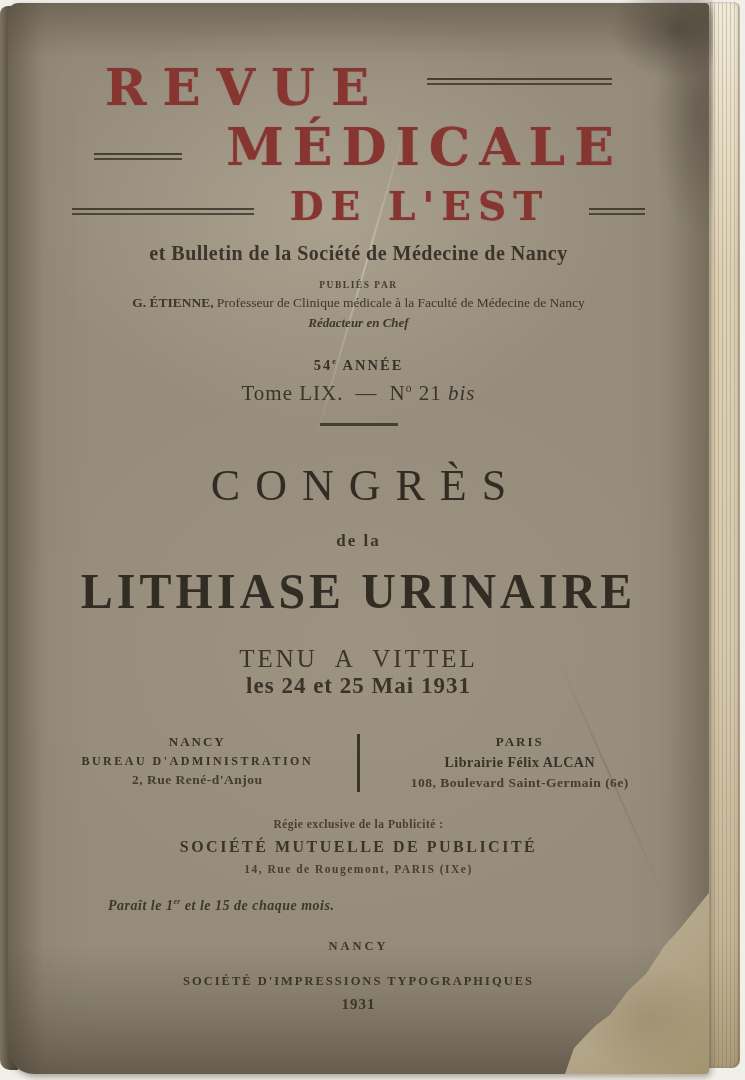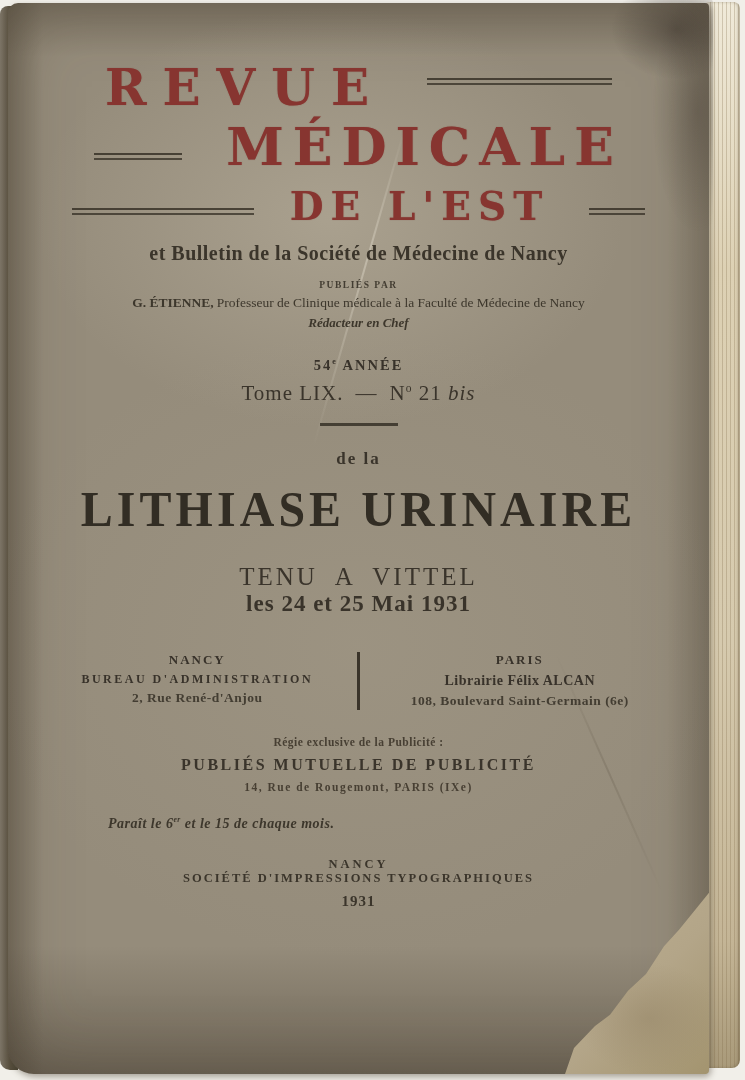--- a/index.html
+++ b/index.html
@@ -129,21 +129,21 @@
   .publicity{margin-top:25px;line-height:1;}
   .pub-1{font-size:11.5px;font-weight:bold;color:#473f33;letter-spacing:.5px;}
   .pub-2{margin-top:8px;font-size:16px;font-weight:bold;letter-spacing:2.5px;color:#3a342b;}
   .pub-3{margin-top:9px;font-size:11.5px;font-weight:bold;letter-spacing:1.5px;color:#473f33;}
   .frequency{
     margin-top:22px;text-align:left;padding-left:100px;
     font-size:14px;font-style:italic;font-weight:bold;letter-spacing:.5px;color:#3d372c;
   }
   .imprint{margin-top:26px;line-height:1;}
   .imp-city{font-size:12.5px;font-weight:bold;letter-spacing:3px;color:#3b352b;}
-  .imp-printer{margin-top:2px;font-size:12.5px;font-weight:bold;letter-spacing:2px;color:#3b352b;}
+  .imp-printer{margin-top:23px;font-size:12.5px;font-weight:bold;letter-spacing:2px;color:#3b352b;}
   .imp-year{margin-top:9px;font-size:15px;font-weight:bold;letter-spacing:1px;color:#3b352b;}
 </style>
 </head>
 <body>
 
 <div class="photo">
   <div class="left-edge"></div>
   <div class="page-edges"></div>
 
   <div class="cover">
@@ -176,20 +176,21 @@
       <div class="role">Rédacteur en Chef</div>
 
       <div class="annee">
         <span>54</span><sup>e</sup><span> ANNÉE</span>
       </div>
       <div class="tome">
         <span>Tome LIX.</span><span class="dash">—</span><span>N</span><sup>o</sup><span> 21 </span><span class="bis">bis</span>
       </div>
       <div class="mini-rule"></div>
 
+      <div class="congres">CONGRÈS</div>
       <div class="dela">de la</div>
       <div class="lithiase">LITHIASE URINAIRE</div>
       <div class="tenu">TENU A VITTEL</div>
       <div class="dates">les 24 et 25 Mai 1931</div>
 
       <div class="addresses">
         <div class="addr-col">
           <div class="addr-city">NANCY</div>
           <div class="addr-l1">BUREAU D'ADMINISTRATION</div>
           <div class="addr-l2">2, Rue René-d'Anjou</div>
@@ -197,26 +198,26 @@
         <div class="addr-div"></div>
         <div class="addr-col">
           <div class="addr-city">PARIS</div>
           <div class="addr-l1 book">Librairie Félix ALCAN</div>
           <div class="addr-l2">108, Boulevard Saint-Germain (6e)</div>
         </div>
       </div>
 
       <div class="publicity">
         <div class="pub-1">Régie exclusive de la Publicité :</div>
-        <div class="pub-2">PUBLIÉS MUTUELLE DE PUBLICITÉ</div>
+        <div class="pub-2">SOCIÉTÉ MUTUELLE DE PUBLICITÉ</div>
         <div class="pub-3">14, Rue de Rougemont, PARIS (IXe)</div>
       </div>
 
       <div class="frequency">
-        <span>Paraît le 6</span><sup>er</sup><span> et le 15 de chaque mois.</span>
+        <span>Paraît le 1</span><sup>er</sup><span> et le 15 de chaque mois.</span>
       </div>
 
       <div class="imprint">
         <div class="imp-city">NANCY</div>
         <div class="imp-printer">SOCIÉTÉ D'IMPRESSIONS TYPOGRAPHIQUES</div>
         <div class="imp-year">1931</div>
       </div>
 
     </div>
   </div>

